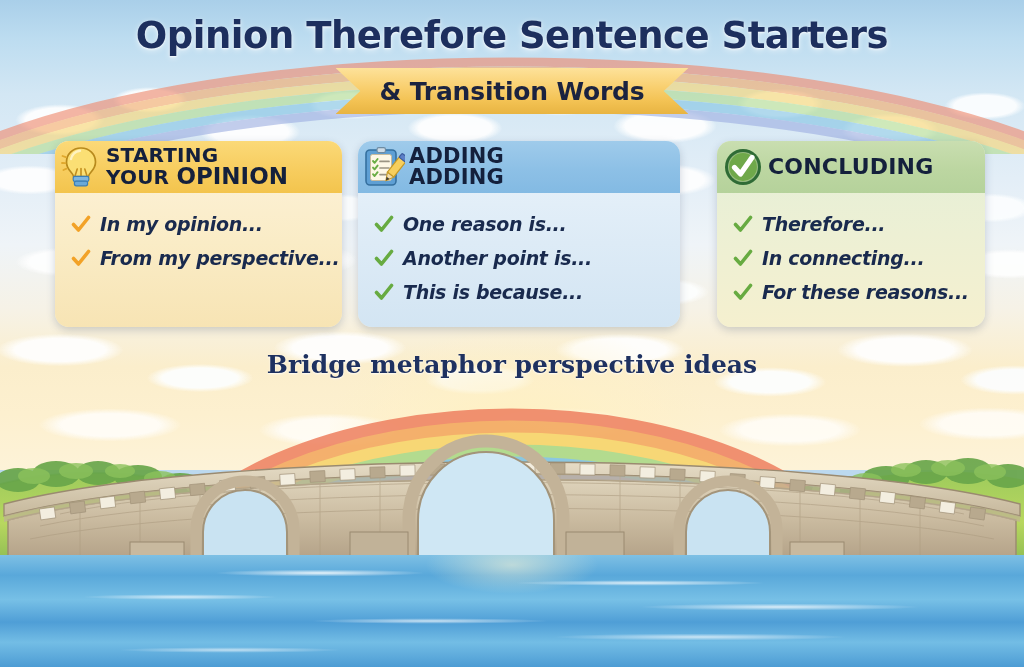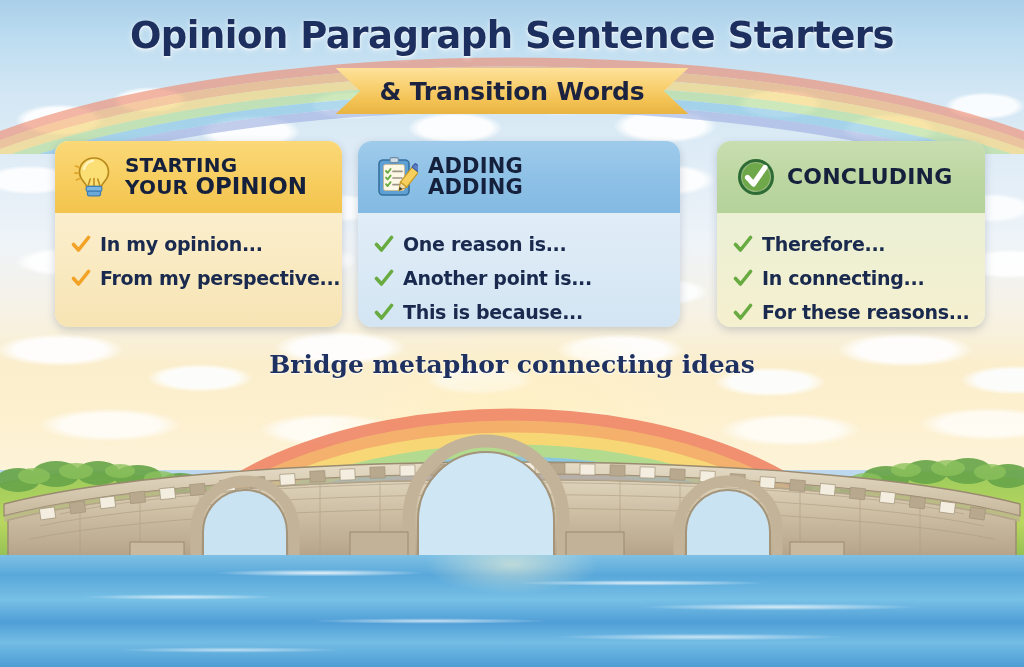--- a/index.html
+++ b/index.html
@@ -122,24 +122,24 @@
     position:absolute; top:0; height:186px;
     border-radius:14px;
     overflow:hidden;
     box-shadow:0 3px 9px rgba(40,60,90,.22);
   }
   .card.c1 { left:55px;  width:287px; background:linear-gradient(180deg,#fdf3dc 0%,#faecc6 55%,#f7e4b4 100%); }
   .card.c2 { left:358px; width:322px; background:linear-gradient(180deg,#eaf3fb 0%,#ddebf6 55%,#d3e5f3 100%); }
   .card.c3 { left:696px; width:268px; background:linear-gradient(180deg,#e4efd8 0%,#edf0d4 50%,#f5f0cf 100%);margin-left:21px; }
 
   .card-head {
-    height:72px;
+    height:52px;
     display:flex; align-items:center;
-    padding:0 10px 0 18px;
-    gap:10px;
+    padding:0 10px 0 5px;
+    gap:4px;
   }
   .c1 .card-head { background:linear-gradient(180deg,#fbd978 0%,#f7cd5f 55%,#f3c44d 100%); }
   .c2 .card-head { background:linear-gradient(180deg,#9fcbeb 0%,#8dc0e6 55%,#83bae3 100%); }
   .c3 .card-head { background:linear-gradient(180deg,#c9deb0 0%,#bcd6a1 55%,#b5d29b 100%); }
 
   .head-icon { flex:0 0 auto; width:42px; height:44px; position:relative; }
   .head-title {
     font-family:"DejaVu Sans", sans-serif;
     font-weight:bold;
     color:#14203c;
@@ -153,20 +153,21 @@
 
   .card-body { padding:14px 8px 10px 16px; }
   .item { display:flex; align-items:center; gap:9px; height:34px; }
   .item-text {
     font-family:"DejaVu Sans", sans-serif;
     font-weight:bold;
     font-size:19px;
     color:#192a4e;
     letter-spacing:-.3px;
     white-space:nowrap;
+    font-style:italic;
   }
   .tick { flex:0 0 auto; width:20px; height:20px; }
 
   
   .caption {
     position:absolute; left:0; top:350px; width:1024px; text-align:center;
     font-family:"DejaVu Serif", serif;
     font-weight:bold; font-size:25px;
     color:#1e3160;
     text-shadow:0 1px 2px rgba(255,255,255,.9);
@@ -207,21 +208,21 @@
     <g fill="none" stroke-linecap="round">
       <path d="M-40,118 C 230,-2 790,-2 1064,118" stroke="#ef8a6e" stroke-width="9"></path>
       <path d="M-40,127 C 230,7 790,7 1064,127" stroke="#f4ab6a" stroke-width="9"></path>
       <path d="M-40,136 C 230,16 790,16 1064,136" stroke="#f8d673" stroke-width="9"></path>
       <path d="M-40,145 C 230,25 790,25 1064,145" stroke="#b4dd92" stroke-width="9"></path>
       <path d="M-40,154 C 230,34 790,34 1064,154" stroke="#86c5e4" stroke-width="9"></path>
       <path d="M-40,163 C 230,43 790,43 1064,163" stroke="#9fb0e2" stroke-width="9"></path>
     </g>
   </svg>
 
-  <div class="title">Opinion Paragraph Sentence Starters</div>
+  <div class="title">Opinion Therefore Sentence Starters</div>
 
   <div class="ribbon-wrap">
     <div class="ribbon">&amp; Transition Words</div>
   </div>
 
   <div class="cards">
 
     <div class="card c1">
       <div class="card-head">
         <div class="head-icon">
@@ -339,21 +340,21 @@
         <div class="item">
           <svg class="tick" viewBox="0 0 20 20">
               <path d="M2.5 10.5 L7.5 16 L17.5 3.5" fill="none" stroke="#67ab41" stroke-width="3.6" stroke-linecap="round" stroke-linejoin="round"></path>
             </svg>
           <span class="item-text">For these reasons...</span>
         </div>
       </div>
     </div>
   </div>
 
-  <div class="caption">Bridge metaphor connecting ideas</div>
+  <div class="caption">Bridge metaphor perspective ideas</div>
 
   <div class="scene">
 
     <svg class="arch-rainbow" viewBox="0 0 1024 200" preserveAspectRatio="none">
       <g fill="none" stroke-linecap="round" opacity=".88">
         <path d="M132,200 C 230,-36 794,-36 892,200" stroke="#ef8363" stroke-width="13"></path>
         <path d="M146,200 C 240,-20 784,-20 878,200" stroke="#f3a85f" stroke-width="13"></path>
         <path d="M160,200 C 250,-4 774,-4 864,200" stroke="#f7d46a" stroke-width="13"></path>
         <path d="M174,200 C 260,12 764,12 850,200" stroke="#a9d887" stroke-width="13"></path>
         <path d="M188,200 C 270,28 754,28 836,200" stroke="#7cc2e6" stroke-width="13"></path>

